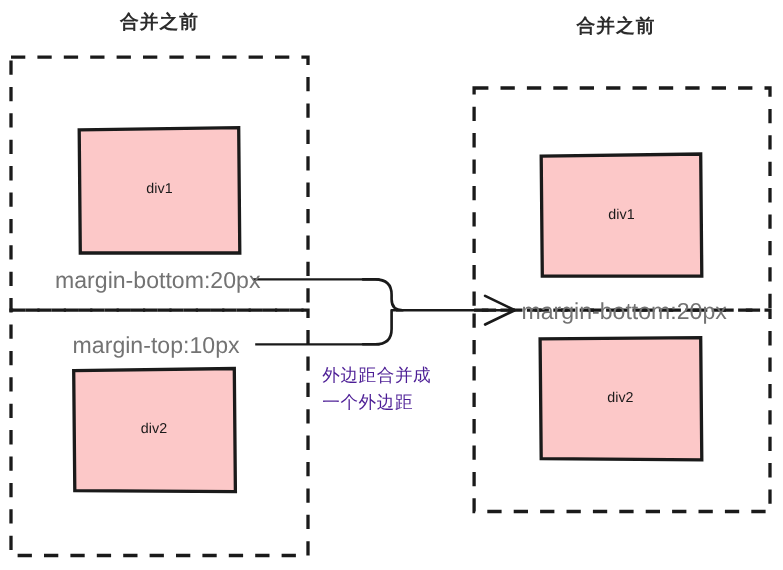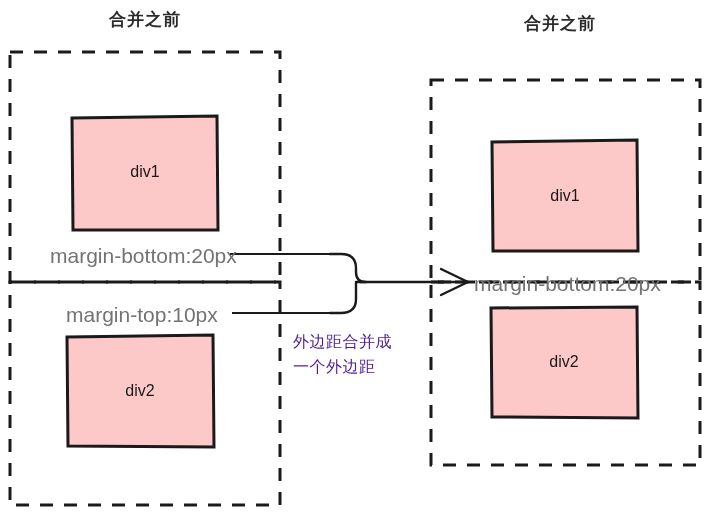--- a/index.html
+++ b/index.html
@@ -32,21 +32,21 @@
     color: #2b2b2b;
     letter-spacing: 1px;
     white-space: nowrap;
     text-align: center;
   }
   #title-before { left: 70px; top: 8px; width: 150px; }
   #title-after  { left: 485px; top: 12px; width: 150px; }
 
   .box-label {
     position: absolute;
-    font-size: 16px;
+    font-size: 13px;
     color: #1a1a1a;
     white-space: nowrap;
     text-align: center;
   }
   .code-label {
     position: absolute;
     font-size: 21px;
     color: #737373;
     white-space: nowrap;
   }

